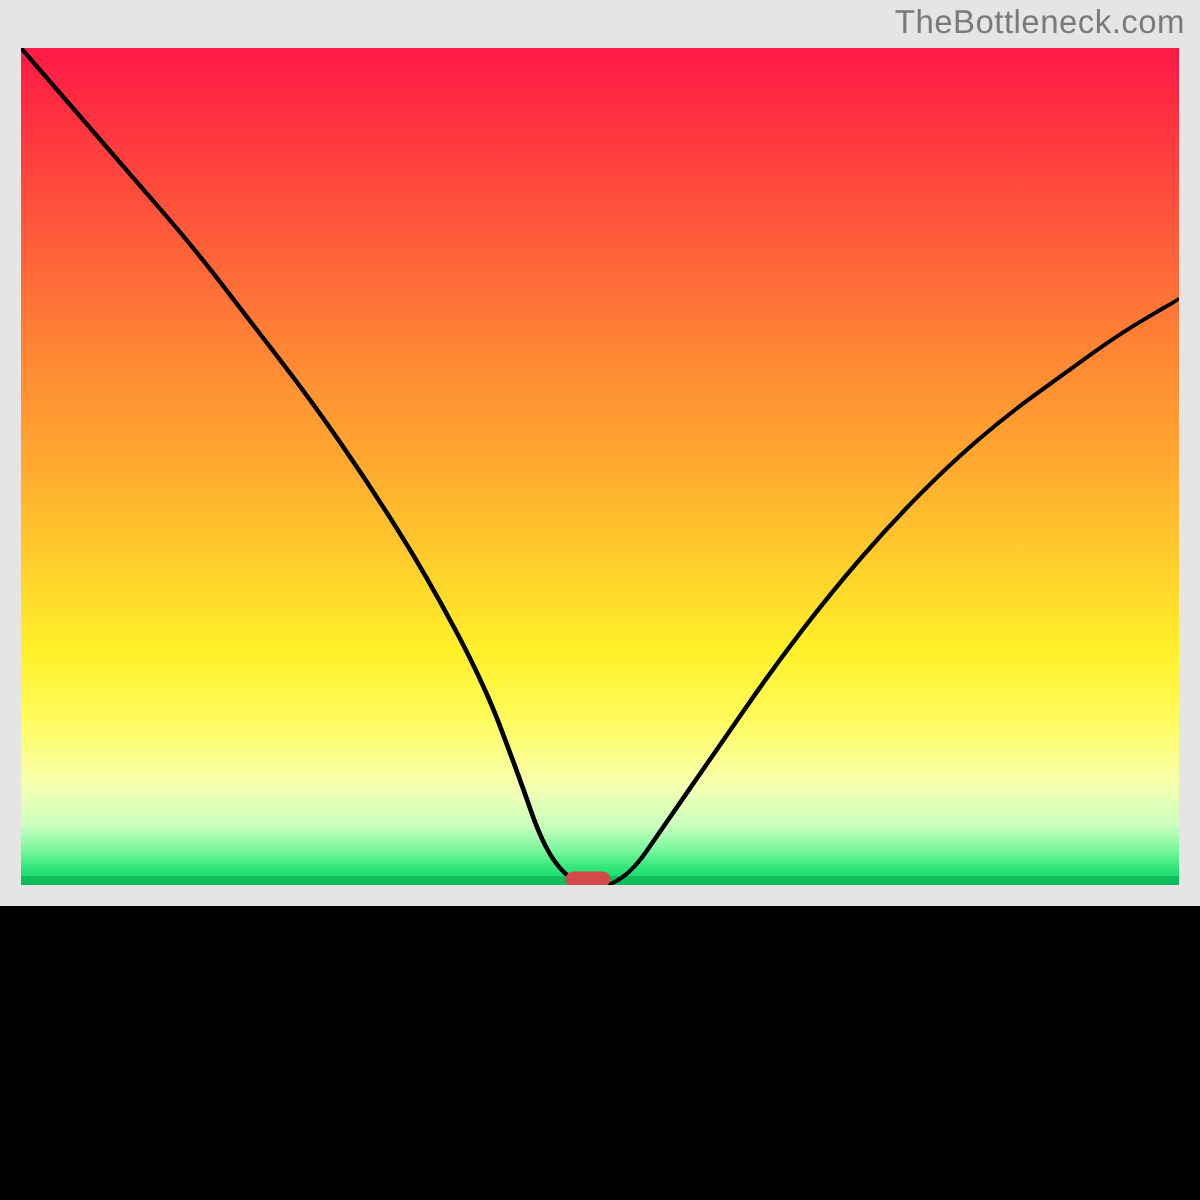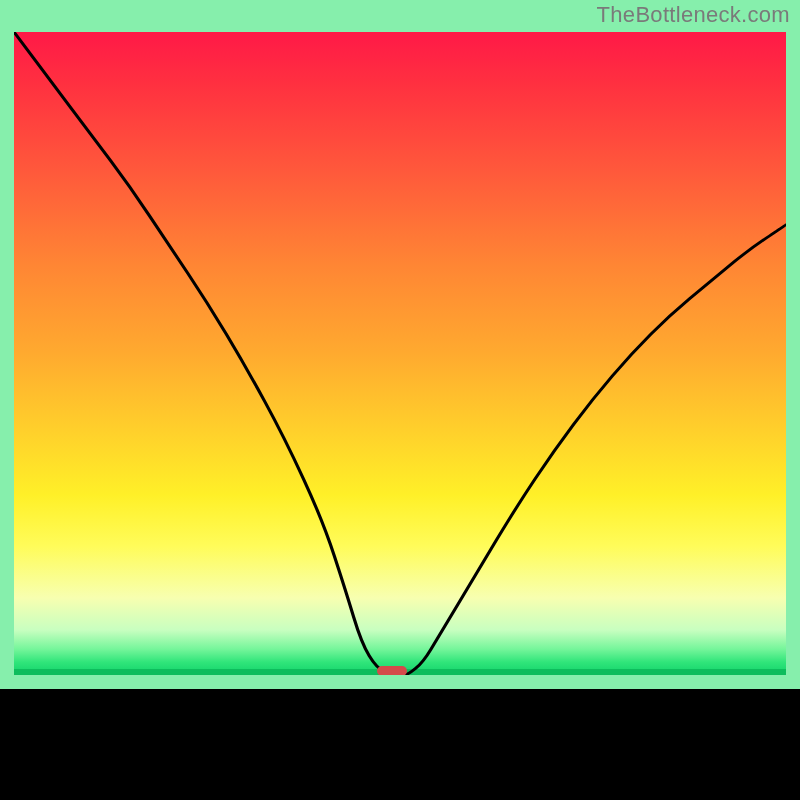--- a/index.html
+++ b/index.html
@@ -7,22 +7,22 @@
     padding: 0;
     width: 800px;
     height: 800px;
     background: #000;
     overflow: hidden;
     font-family: Arial, Helvetica, sans-serif;
   }
   .stage {
     position: relative;
     width: 800px;
-    height: 689px;
-    background: #86efac;
+    height: 604px;
+    background: #e5e5e5;
   }
   .watermark {
     position: absolute;
     top: 2px;
     right: 10px;
     color: #7a7a7a;
     font-size: 22px;
     font-weight: 500;
     letter-spacing: 0.3px;
     z-index: 5;

